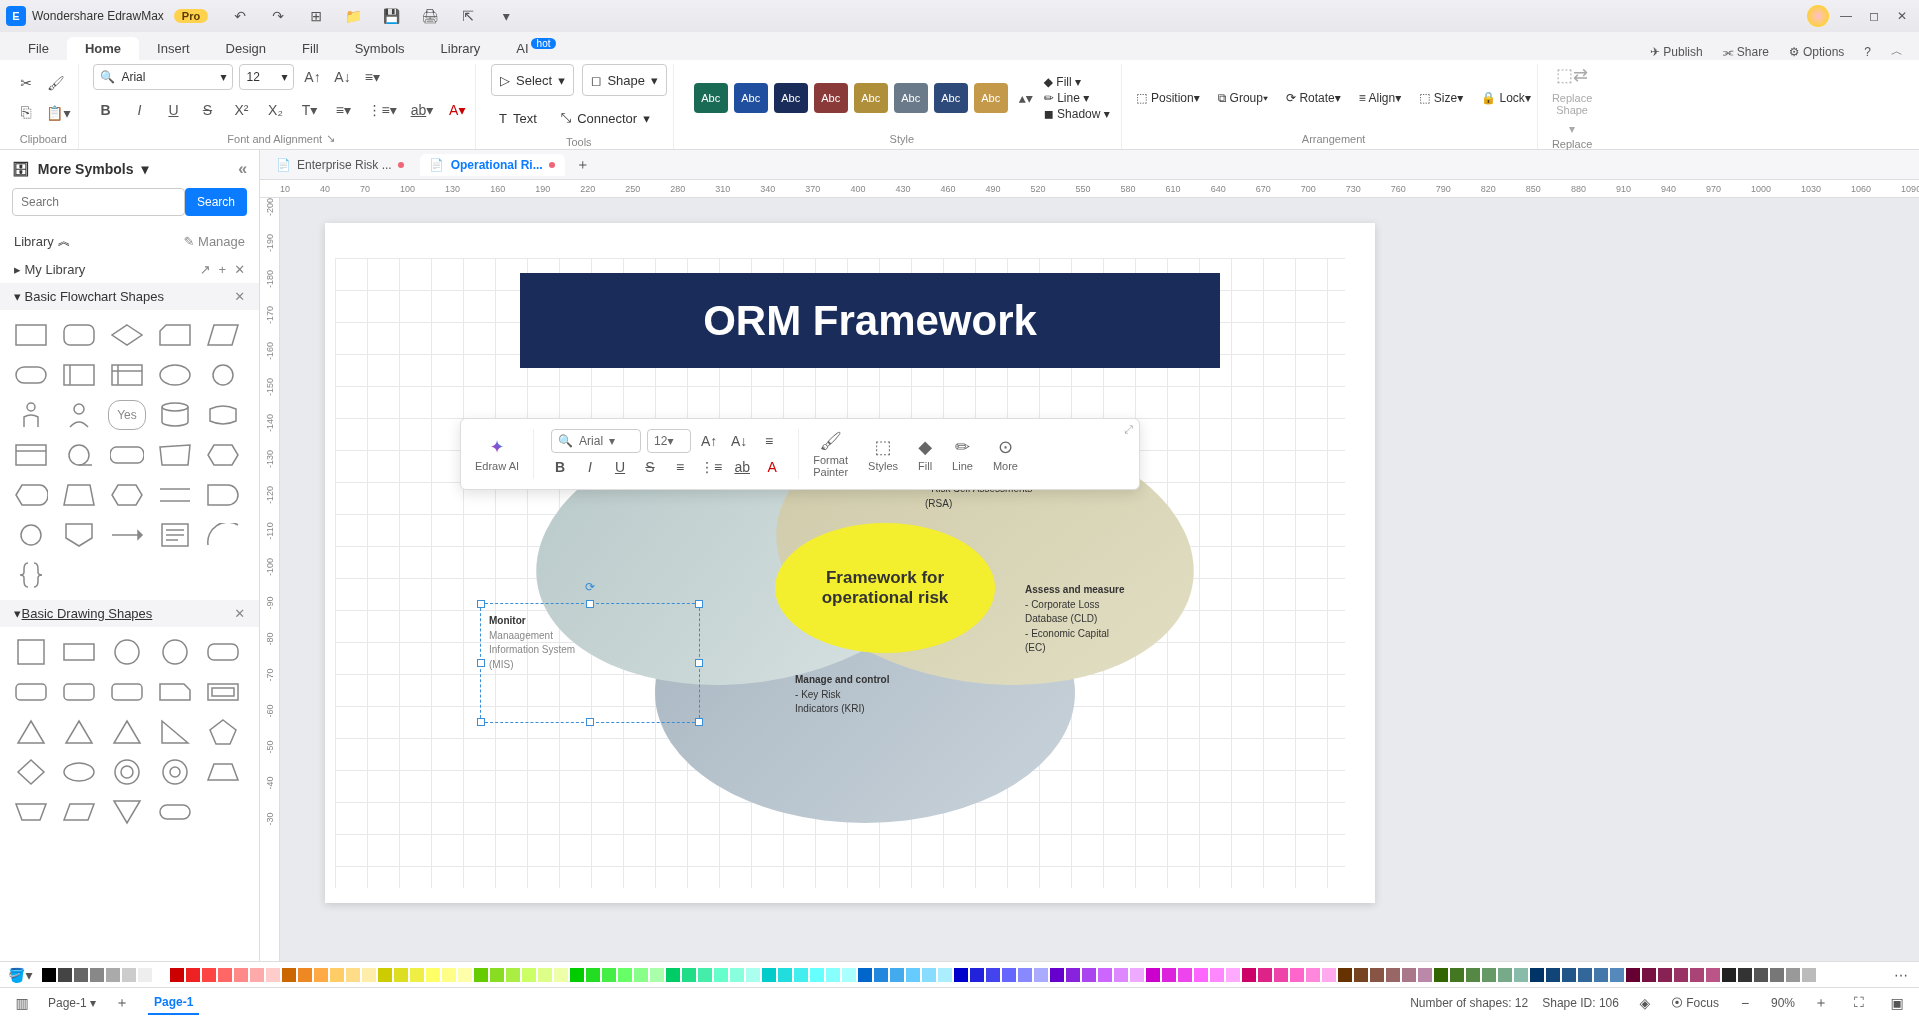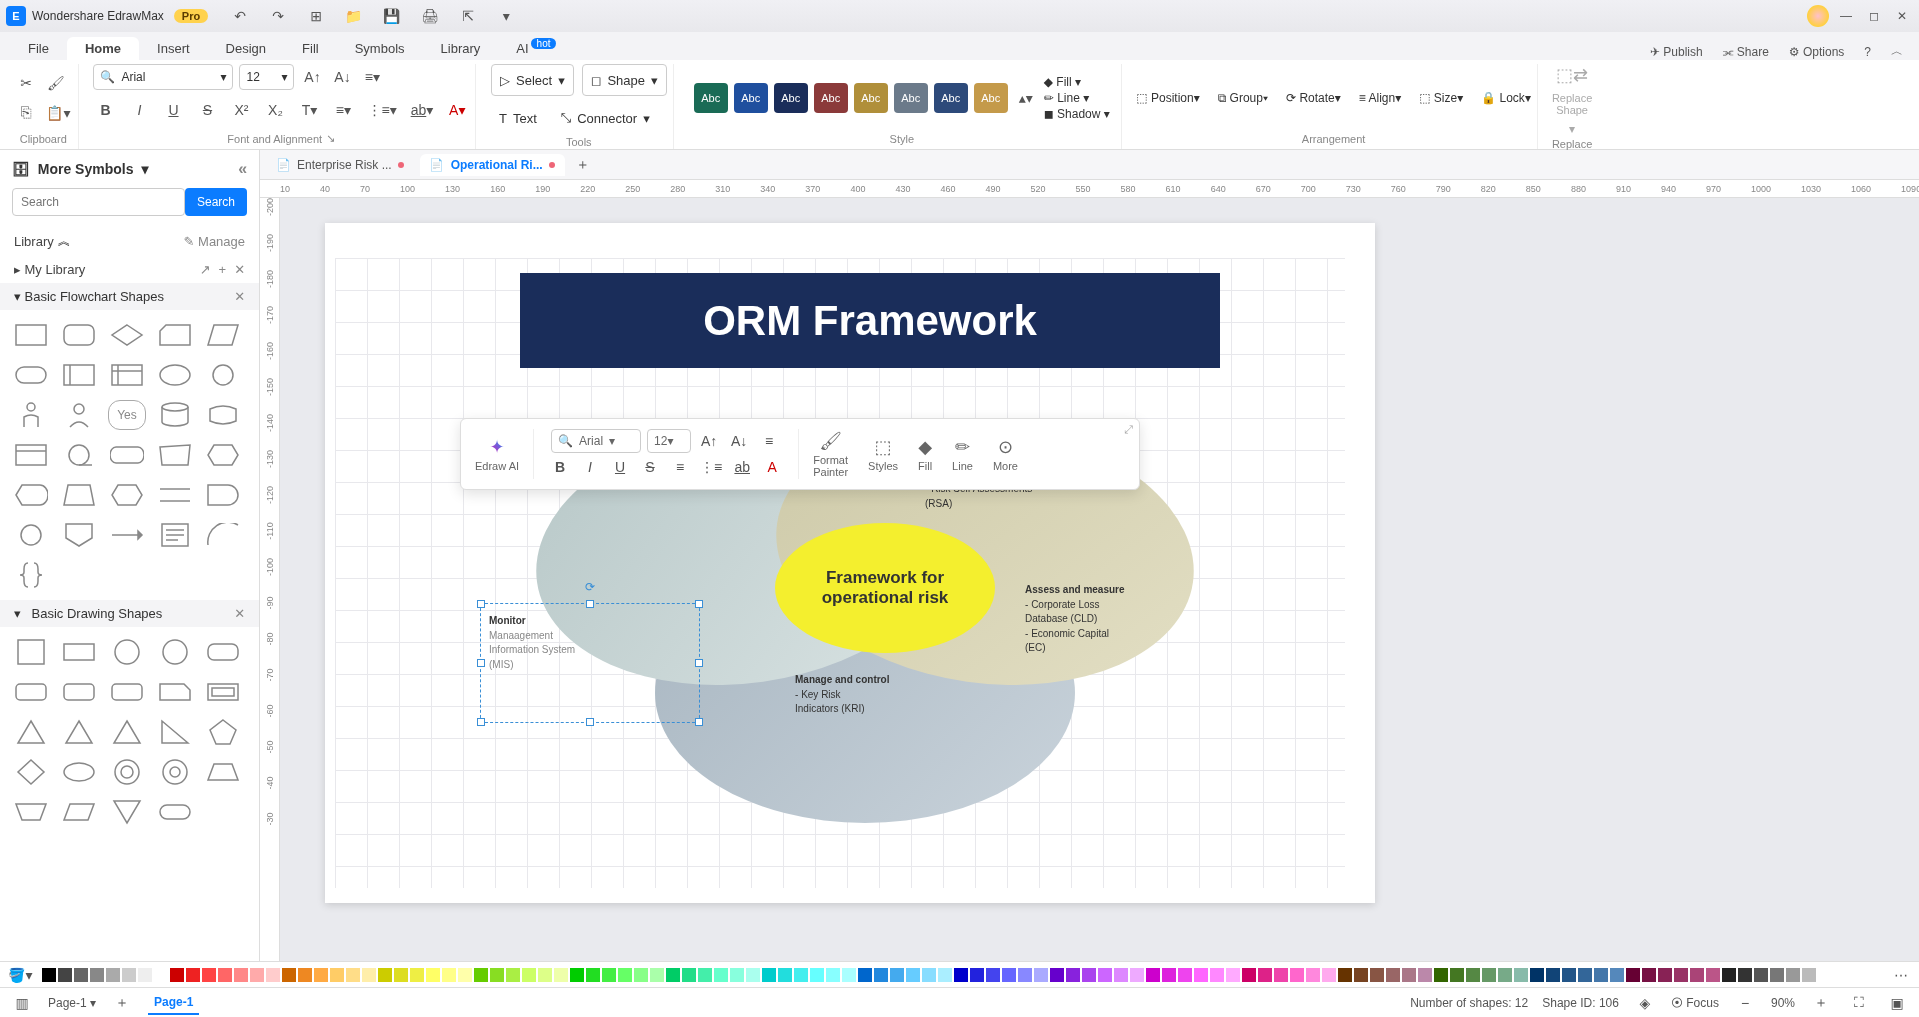--- a/index.html
+++ b/index.html
@@ -418,21 +418,21 @@
             <path d="M2 22 A20 20 0 0 1 32 2"></path>
           </svg>
         </div>
       <div class="sh">
           <svg width="34" height="28">
             <path d="M14 2 Q10 2 10 8 L10 11 Q10 14 6 14 Q10 14 10 17 L10 20 Q10 26 14 26"></path>
             <path d="M20 2 Q24 2 24 8 L24 11 Q24 14 28 14 Q24 14 24 17 L24 20 Q24 26 20 26"></path>
           </svg>
         </div>
     </div>
-    <div class="sb-section">▾ <span style="margin-left:11px;">Basic Drawing Shapes</span><span class="x">✕</span></div>
+    <div class="sb-section">▾ <span style="margin-left:1px;text-decoration:underline;">Basic Drawing Shapes</span><span class="x">✕</span></div>
     <div class="shapes-grid">
       <div class="sh">
           <svg width="30" height="28">
             <rect x="2" y="2" width="26" height="24"></rect>
           </svg>
         </div>
       <div class="sh">
           <svg width="34" height="24">
             <rect x="2" y="4" width="30" height="16"></rect>
           </svg>

